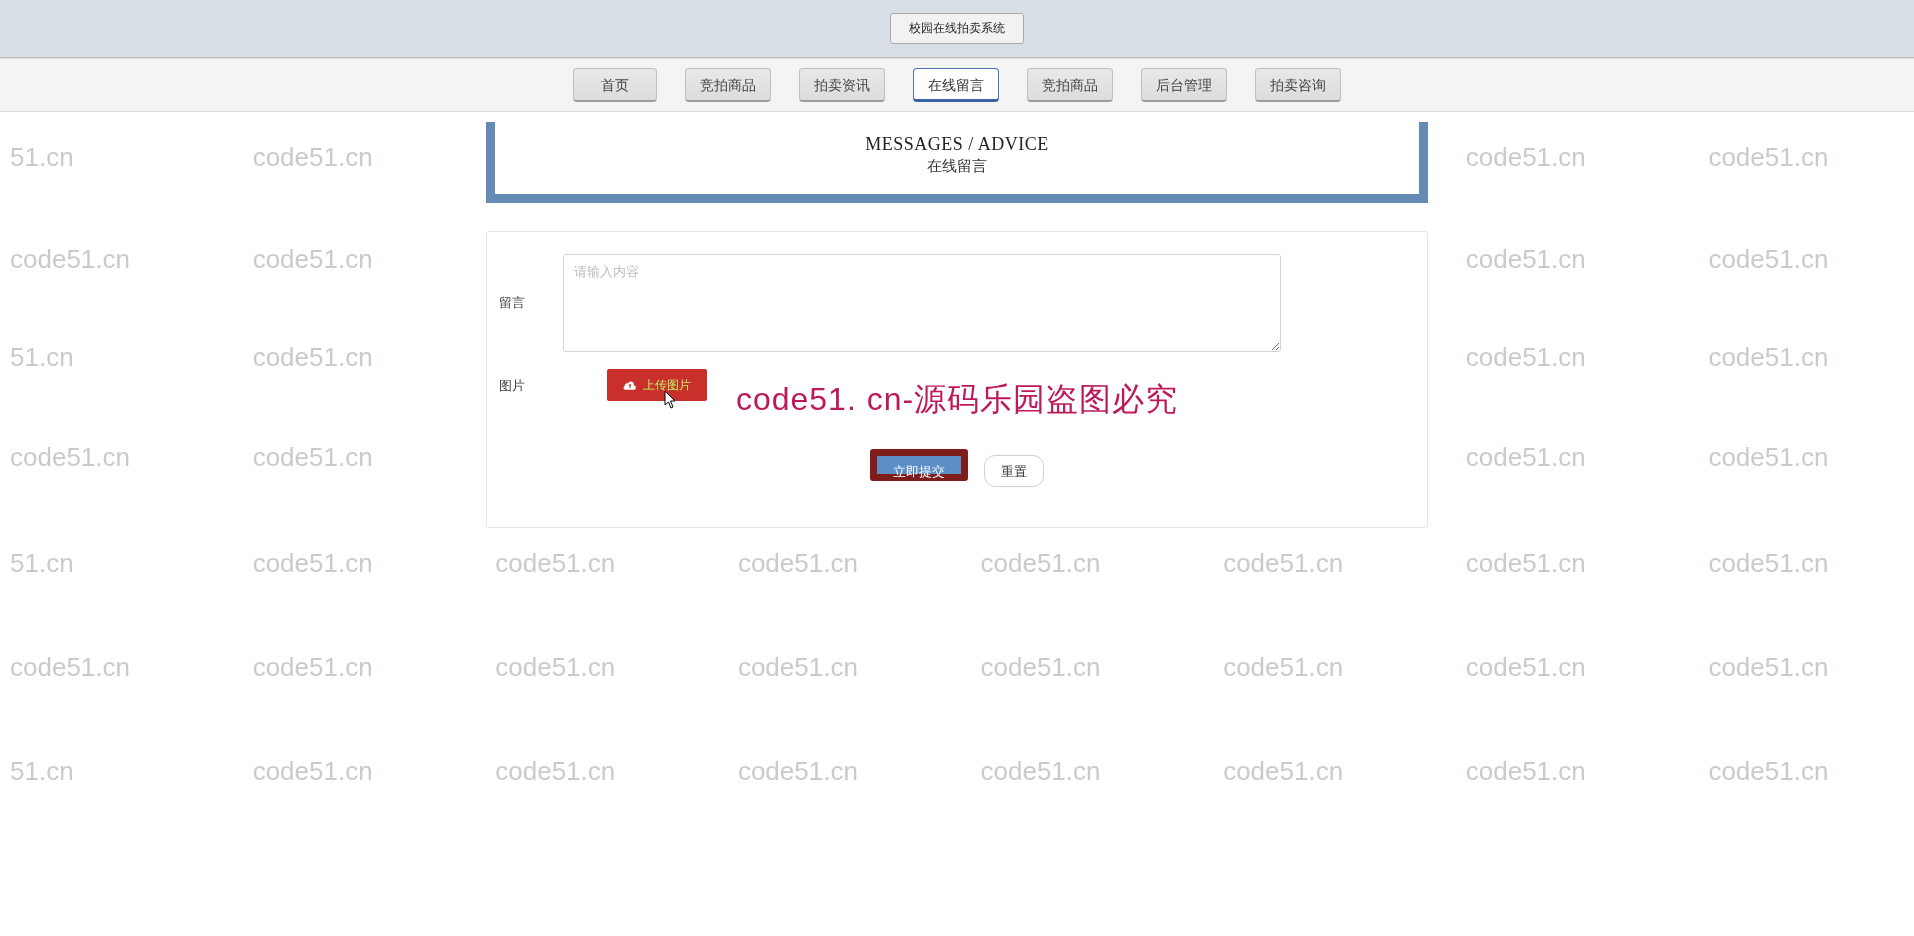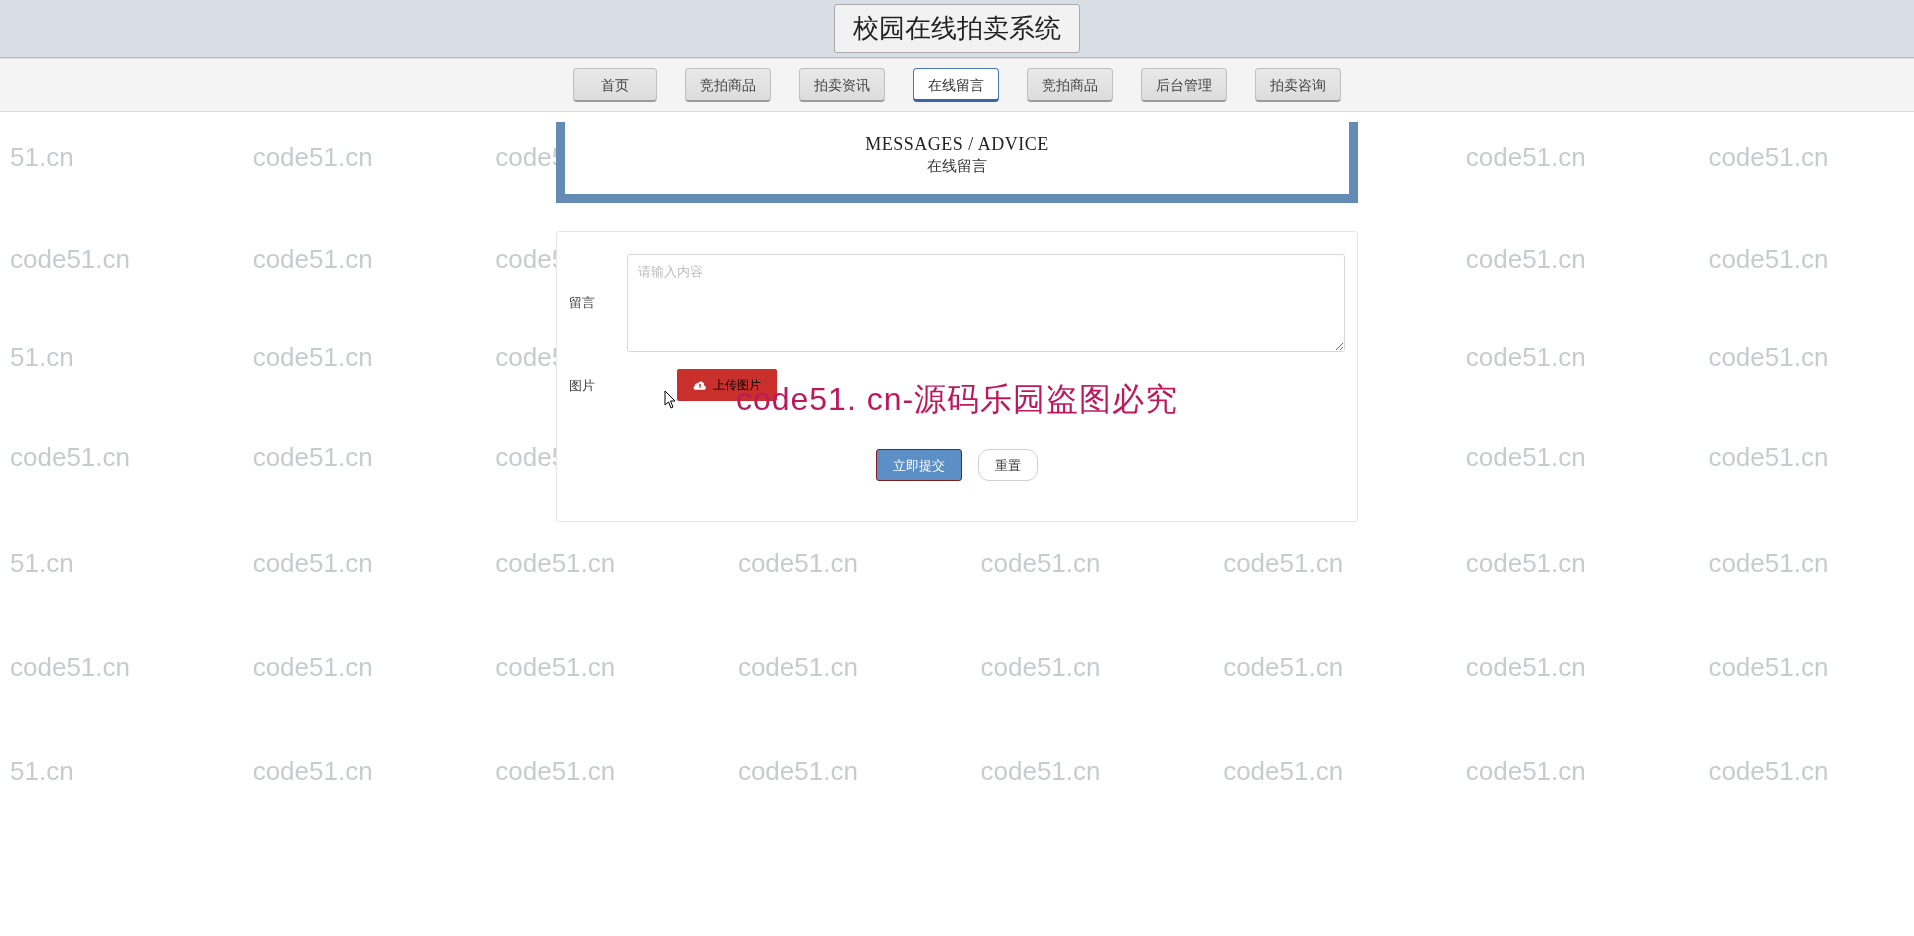--- a/index.html
+++ b/index.html
@@ -11,40 +11,40 @@
 .wm-row { display: flex; justify-content: space-around; color: #9aa0a6; font-size: 26px; font-weight: 400; opacity: 0.55; white-space: nowrap; gap: 27px; }
 .wm-row span { flex: 1; text-align: left; padding-left: 10px; }
 
 .topbar {
   position: relative; z-index: 2;
   height: 58px; background: #d7dee5; border-bottom: 1px solid #bbb;
   display: flex; align-items: center; justify-content: center;
 }
 .site-title-box {
   background: #f2f2f2; border: 1px solid #aaa; border-radius: 3px;
-  padding: 6px 18px; font-size: 26px; font-weight: 500; color: #222;
+  padding: 6px 18px; font-size: 12px; font-weight: 500; color: #222;
 }
 
 .navbar {
   position: relative; z-index: 2;
   background: #f4f4f4; border-bottom: 1px solid #ddd; border-top: 1px solid #ddd;
   height: 54px; display: flex; align-items: center; justify-content: center; gap: 28px;
 }
 .nav-btn {
   min-width: 84px; height: 34px; line-height: 32px; text-align: center;
   background: linear-gradient(#e9e9e9, #dcdcdc);
   border: 1px solid #bfbfbf; border-bottom: 2px solid #9c9c9c; border-radius: 4px;
   font-size: 14px; color: #444; cursor: pointer; padding: 0 14px;
 }
 .nav-btn.active {
   background: #fff; border: 1px solid #4a76b8; border-bottom: 3px solid #3a64a3; color: #333;
 }
 
 .content-wrap {
-  position: relative; z-index: 2; width: 802px; margin: 10px auto 0; 
+  position: relative; z-index: 2; width: 942px; margin: 10px auto 0; 
 }
 
 .header-panel {
   border: 9px solid #648bb3; border-top: none; background: #fff;
   padding: 12px 0 18px; text-align: center;
 }
 .header-en { font-family: Georgia, "Times New Roman", serif; font-size: 18px; letter-spacing: 0.5px; color: #222; }
 .header-cn { font-size: 15px; margin-top: 2px; color: #333; }
 
 .form-panel {
@@ -56,29 +56,29 @@
 .form-label.top { padding-top: 8px; }
 .form-field { flex: 1; }
 textarea.msg {
   width: 718px; height: 98px; resize: both; border: 1px solid #d6d6d6; border-radius: 3px;
   padding: 8px 10px; font-size: 13px; color: #7f1d1d; font-family: inherit; outline: none;
 }
 textarea.msg::placeholder { color: #bdbdbd; }
 
 .upload-btn {
   display: inline-flex; align-items: center; gap: 6px;
-  background: #c9302c; color: #000000; border: none; border-radius: 2px;
+  background: #c9302c; color: #bef264; border: none; border-radius: 2px;
   height: 32px; padding: 0 16px; font-size: 12px; cursor: pointer;
 }
 .cloud-icon { width: 14px; height: 10px; }
 
 .action-row { text-align: center; margin-top: 48px; }
 .btn-primary {
   display: inline-block; height: 32px; line-height: 32px; padding: 0 16px;
-  background: #5b8fc6; color: #fff; border: 1px solid #7f1d1d; border-radius: 3px;
+  background: #5b8fc6; color: #fff; border: 7px solid #7f1d1d; border-radius: 3px;
   font-size: 13px; cursor: pointer; margin-right: 12px;
 }
 .btn-default {
   display: inline-block; height: 32px; line-height: 32px; padding: 0 16px;
   background: #fff; color: #333; border: 1px solid #d0d0d0; border-radius: 11px;
   font-size: 13px; cursor: pointer;
 }
 
 .overlay-text {
   position: absolute; z-index: 5; left: 50%; transform: translateX(-50%);

